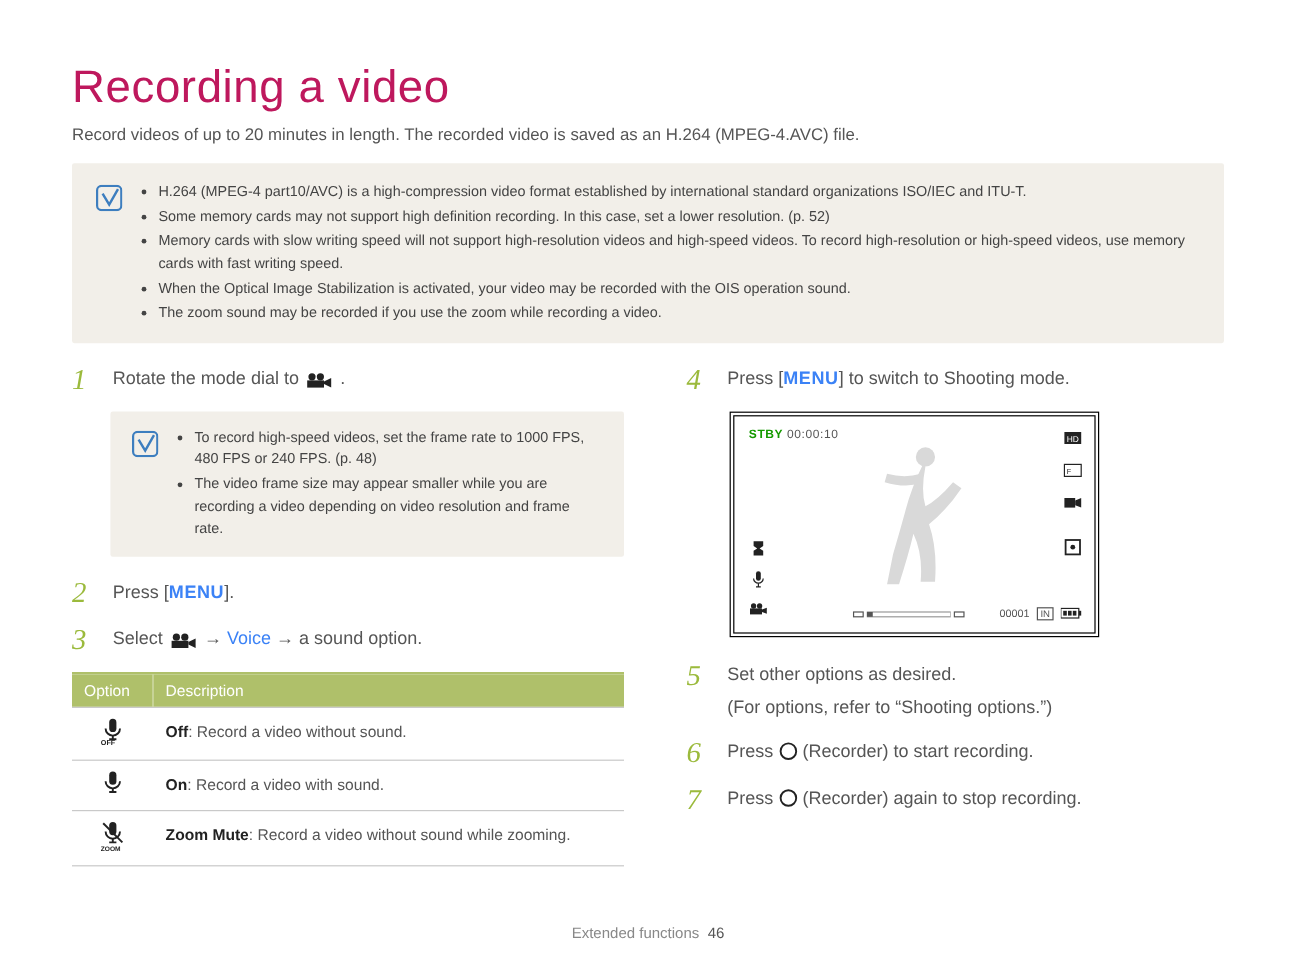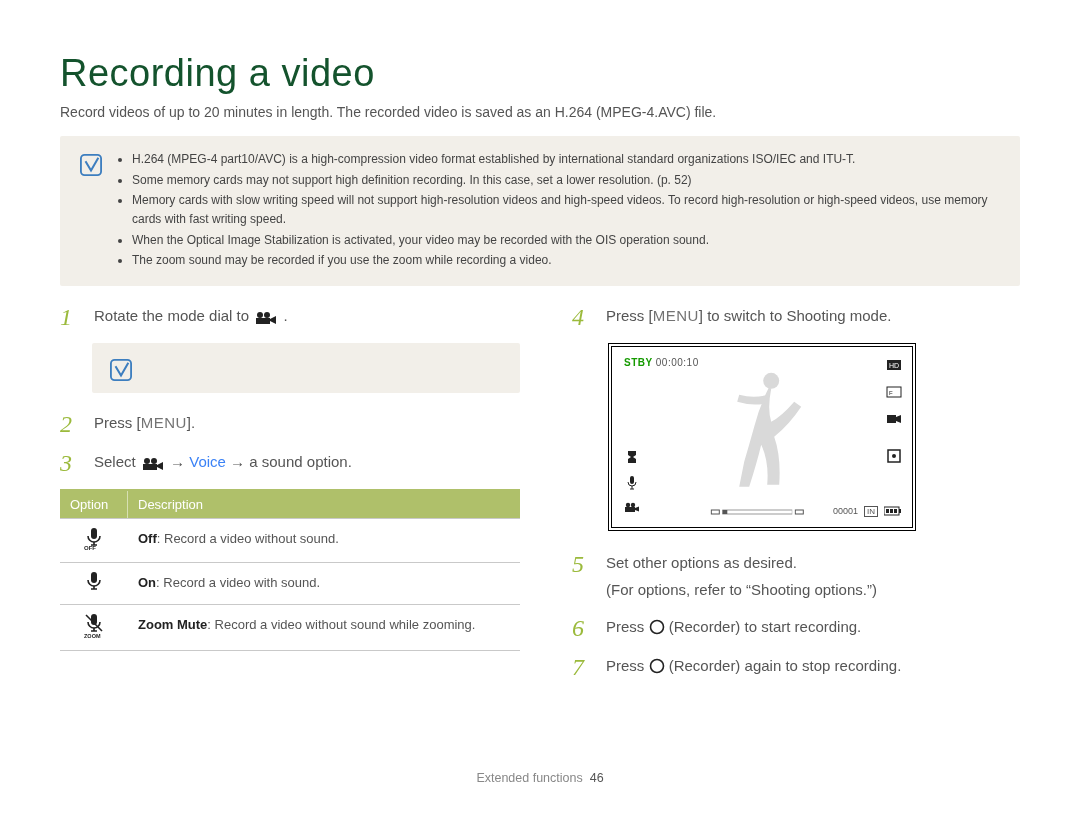--- a/index.html
+++ b/index.html
@@ -8,21 +8,21 @@
     height:815px;
     font-family:Arial,Helvetica,sans-serif;
     color:#4b4b4b;
     background:#fff;
     position:relative;
   }
   .page{padding:54px 60px 0 60px;box-sizing:border-box;width:1080px}
   .title{
     font-size:38px;
     font-weight:400;
-    color:#14532d;
+    color:#be185d;
     letter-spacing:.5px;
     margin:0 0 8px 0;
     line-height:1.05;
   }
   .intro{
     font-size:14px;
     color:#555;
     margin:0 0 14px 0;
     line-height:1.45;
   }
@@ -48,22 +48,22 @@
     color:#9BBA3C;
     line-height:1;
     margin-top:1px;
     width:20px;
     flex:0 0 20px;
   }
   .step .body{font-size:15px;color:#555;line-height:1.55}
   .step .body .sub{display:block;margin-top:4px}
   .btnbox{
     display:inline-block;
-    font-weight:400;
-    color:#737373;
+    font-weight:700;
+    color:#3b82f6;
     letter-spacing:.5px;
   }
   .arrow{font-family:Arial;color:#555}
   .strong{font-weight:400;color:#3b82f6}
   .camera-icon{display:inline-block;vertical-align:-4px;margin:0 2px}
   .table{
     border-top:2px solid #AFC06A;
     border-bottom:1px solid #C9C9C9;
     font-size:13px;
     width:460px;
@@ -144,20 +144,24 @@
           </svg>
           <span>.</span>
         </div>
       </div>
 
       <div class="callout small" style="margin-left:32px;width:428px;box-sizing:border-box">
         <svg class="note-icon" viewBox="0 0 24 24">
           <rect x="1" y="1" width="22" height="22" rx="4" fill="none" stroke="#3D7EBF" stroke-width="2"></rect>
           <path d="M6 8 L12 18 L20 4" stroke="#3D7EBF" stroke-width="2.2" fill="none"></path>
         </svg>
+        <ul>
+          <li>To record high-speed videos, set the frame rate to 1000 FPS, 480 FPS or 240 FPS. (p. 48)</li>
+          <li>The video frame size may appear smaller while you are recording a video depending on video resolution and frame rate.</li>
+        </ul>
       </div>
 
       <div class="step" style="margin-top:14px">
         <div class="num">2</div>
         <div class="body">
           <span>Press [</span><span class="btnbox">MENU</span><span>].</span>
         </div>
       </div>
 
       <div class="step">

